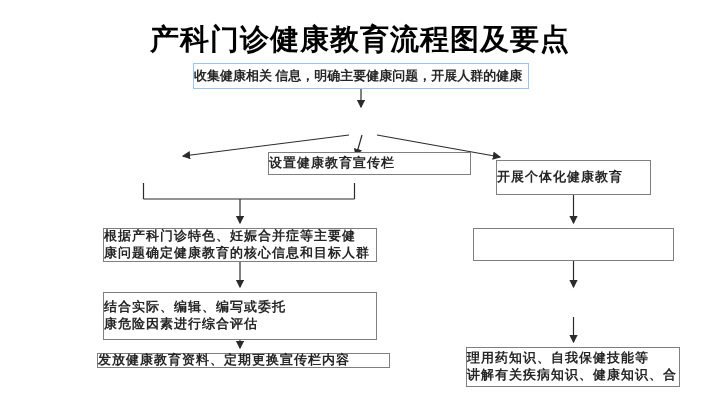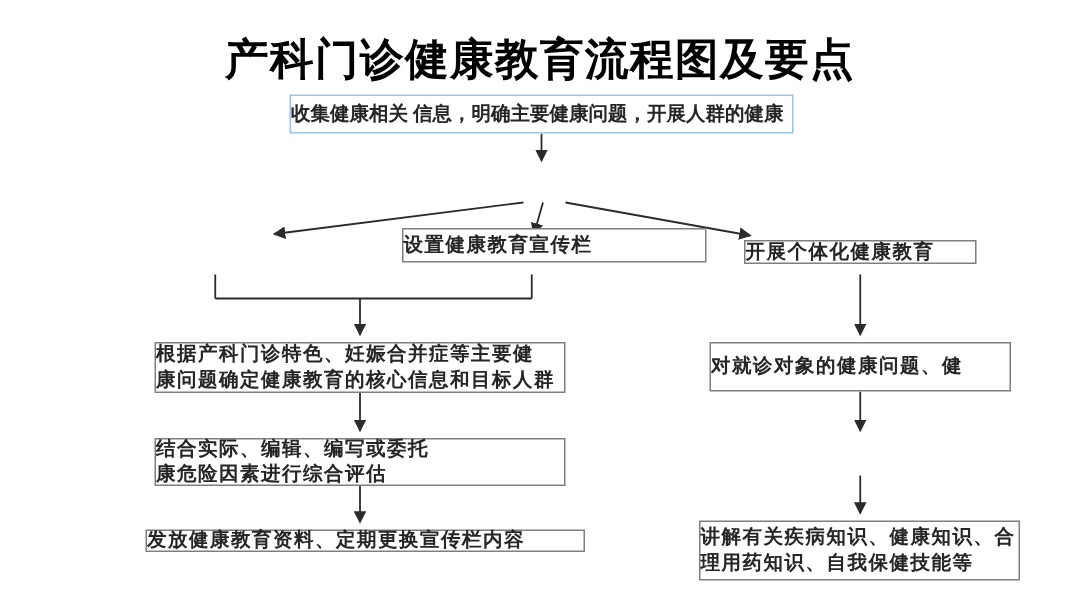--- a/index.html
+++ b/index.html
@@ -55,41 +55,40 @@
   <div class="node node--accent" style="left:193px;top:63px;width:336px;height:26px">
     <span>收集健康相关 信息，明确主要健康问题，开展人群的健康</span>
   </div>
 
 
 
   <div class="node" style="left:268px;top:152px;width:203px;height:23px">
     <span>设置健康教育宣传栏</span>
   </div>
 
-  <div class="node" style="left:496px;top:160px;width:155px;height:16px">
+  <div class="node" style="left:496px;top:160px;width:155px;height:35px">
     <span>开展个体化健康教育</span>
   </div>
 
   <div class="node" style="left:103px;top:228px;width:274px;height:34px">
     <span>根据产科门诊特色、妊娠合并症等主要健</span>
     <span>康问题确定健康教育的核心信息和目标人群</span>
   </div>
 
-  <div class="node" style="left:103px;top:292px;width:274px;height:32px">
+  <div class="node" style="left:103px;top:292px;width:274px;height:48px">
     <span>结合实际、编辑、编写或委托</span>
     <span>康危险因素进行综合评估</span>
   </div>
 
   <div class="node" style="left:97px;top:353px;width:293px;height:15px">
     <span>发放健康教育资料、定期更换宣传栏内容</span>
   </div>
 
   <div class="node" style="left:473px;top:228px;width:201px;height:33px">
-    <span>对就诊对象的健康问题、健</span>
   </div>
 
 
   <div class="node" style="left:466px;top:347px;width:214px;height:40px">
+    <span>理用药知识、自我保健技能等</span>
     <span>讲解有关疾病知识、健康知识、合</span>
-    <span>理用药知识、自我保健技能等</span>
   </div>
 
 </div>
 
 </body></html>

